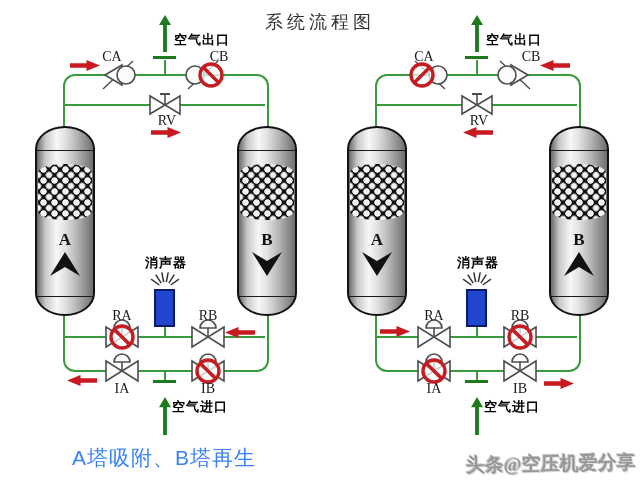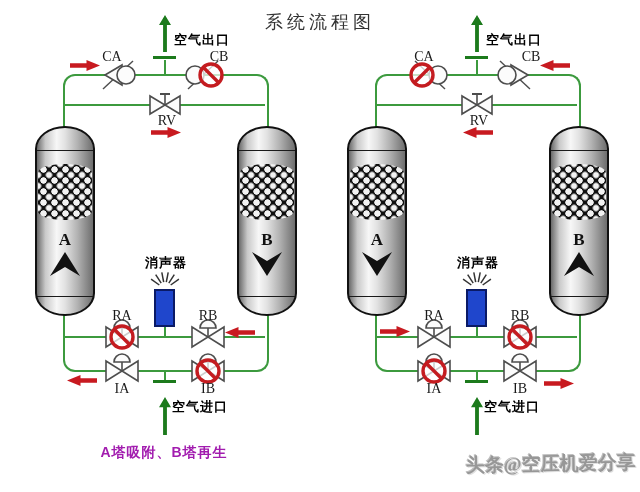--- a/index.html
+++ b/index.html
@@ -41,21 +41,21 @@
            font-family:"Liberation Serif",serif;font-weight:bold;font-size:17px;color:#111;}
   .chevron{position:absolute;left:50%;margin-left:-15px;top:124px;width:30px;height:24px;background:#111;}
   .chevron.up{clip-path:polygon(50% 0%,100% 100%,50% 62%,0% 100%);}
   .chevron.down{clip-path:polygon(50% 100%,100% 0%,50% 38%,0% 0%);}
   
   .vlabel{position:absolute;width:40px;text-align:center;
           font-family:"Liberation Serif",serif;font-size:14px;color:#1a1a1a;}
   .clabel{position:absolute;font-weight:bold;font-size:13px;color:#000;
           font-family:"Liberation Sans",sans-serif;letter-spacing:1px;white-space:nowrap;}
   .caption{position:absolute;left:0;top:436px;width:100%;text-align:center;
-           font-weight:bold;font-size:14px;color:#a21caf;letter-spacing:1px;}
+           font-weight:normal;font-size:21px;color:#3b82f6;letter-spacing:1px;}
   
   .muffler-body{position:absolute;left:150px;top:281px;width:21px;height:38px;
                 background:#1f46cc;border:2px solid #0a1a66;box-sizing:border-box;}
   .muffler-rays{position:absolute;left:144px;top:261px;}
   .valve{position:absolute;width:44px;height:44px;}
   .watermark{position:absolute;left:466px;top:451px;width:180px;
              font-family:"Liberation Serif",serif;font-weight:bold;font-size:19px;color:#979797;
              text-shadow:1px 1px 0 #e0e0e0,-1px -1px 0 #bdbdbd;transform:rotate(-1deg);
              letter-spacing:0px;white-space:nowrap;}
 </style>

